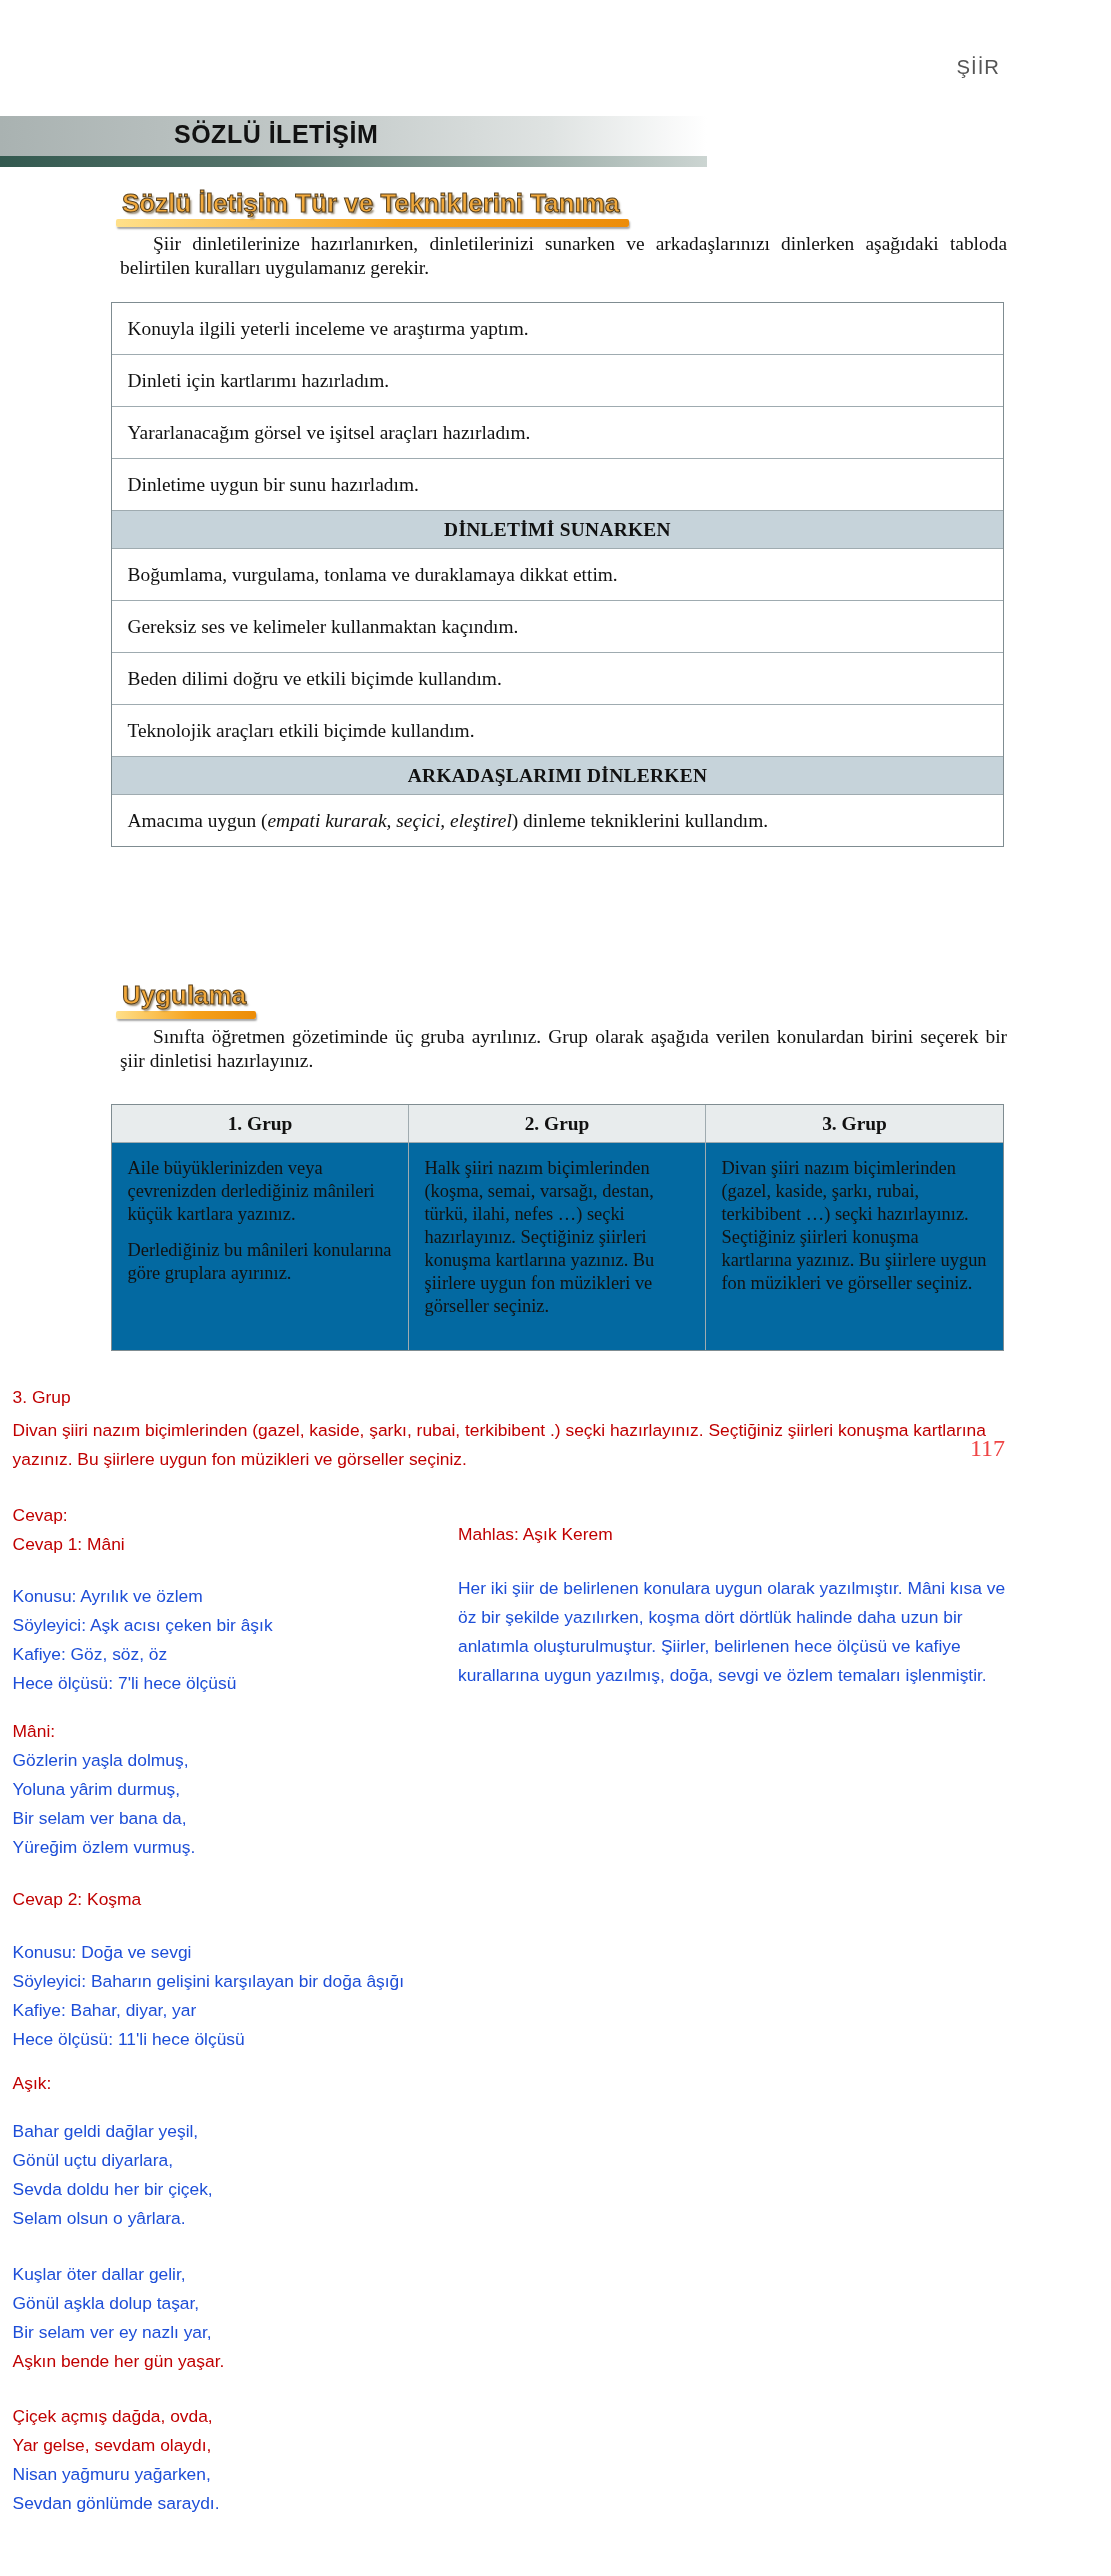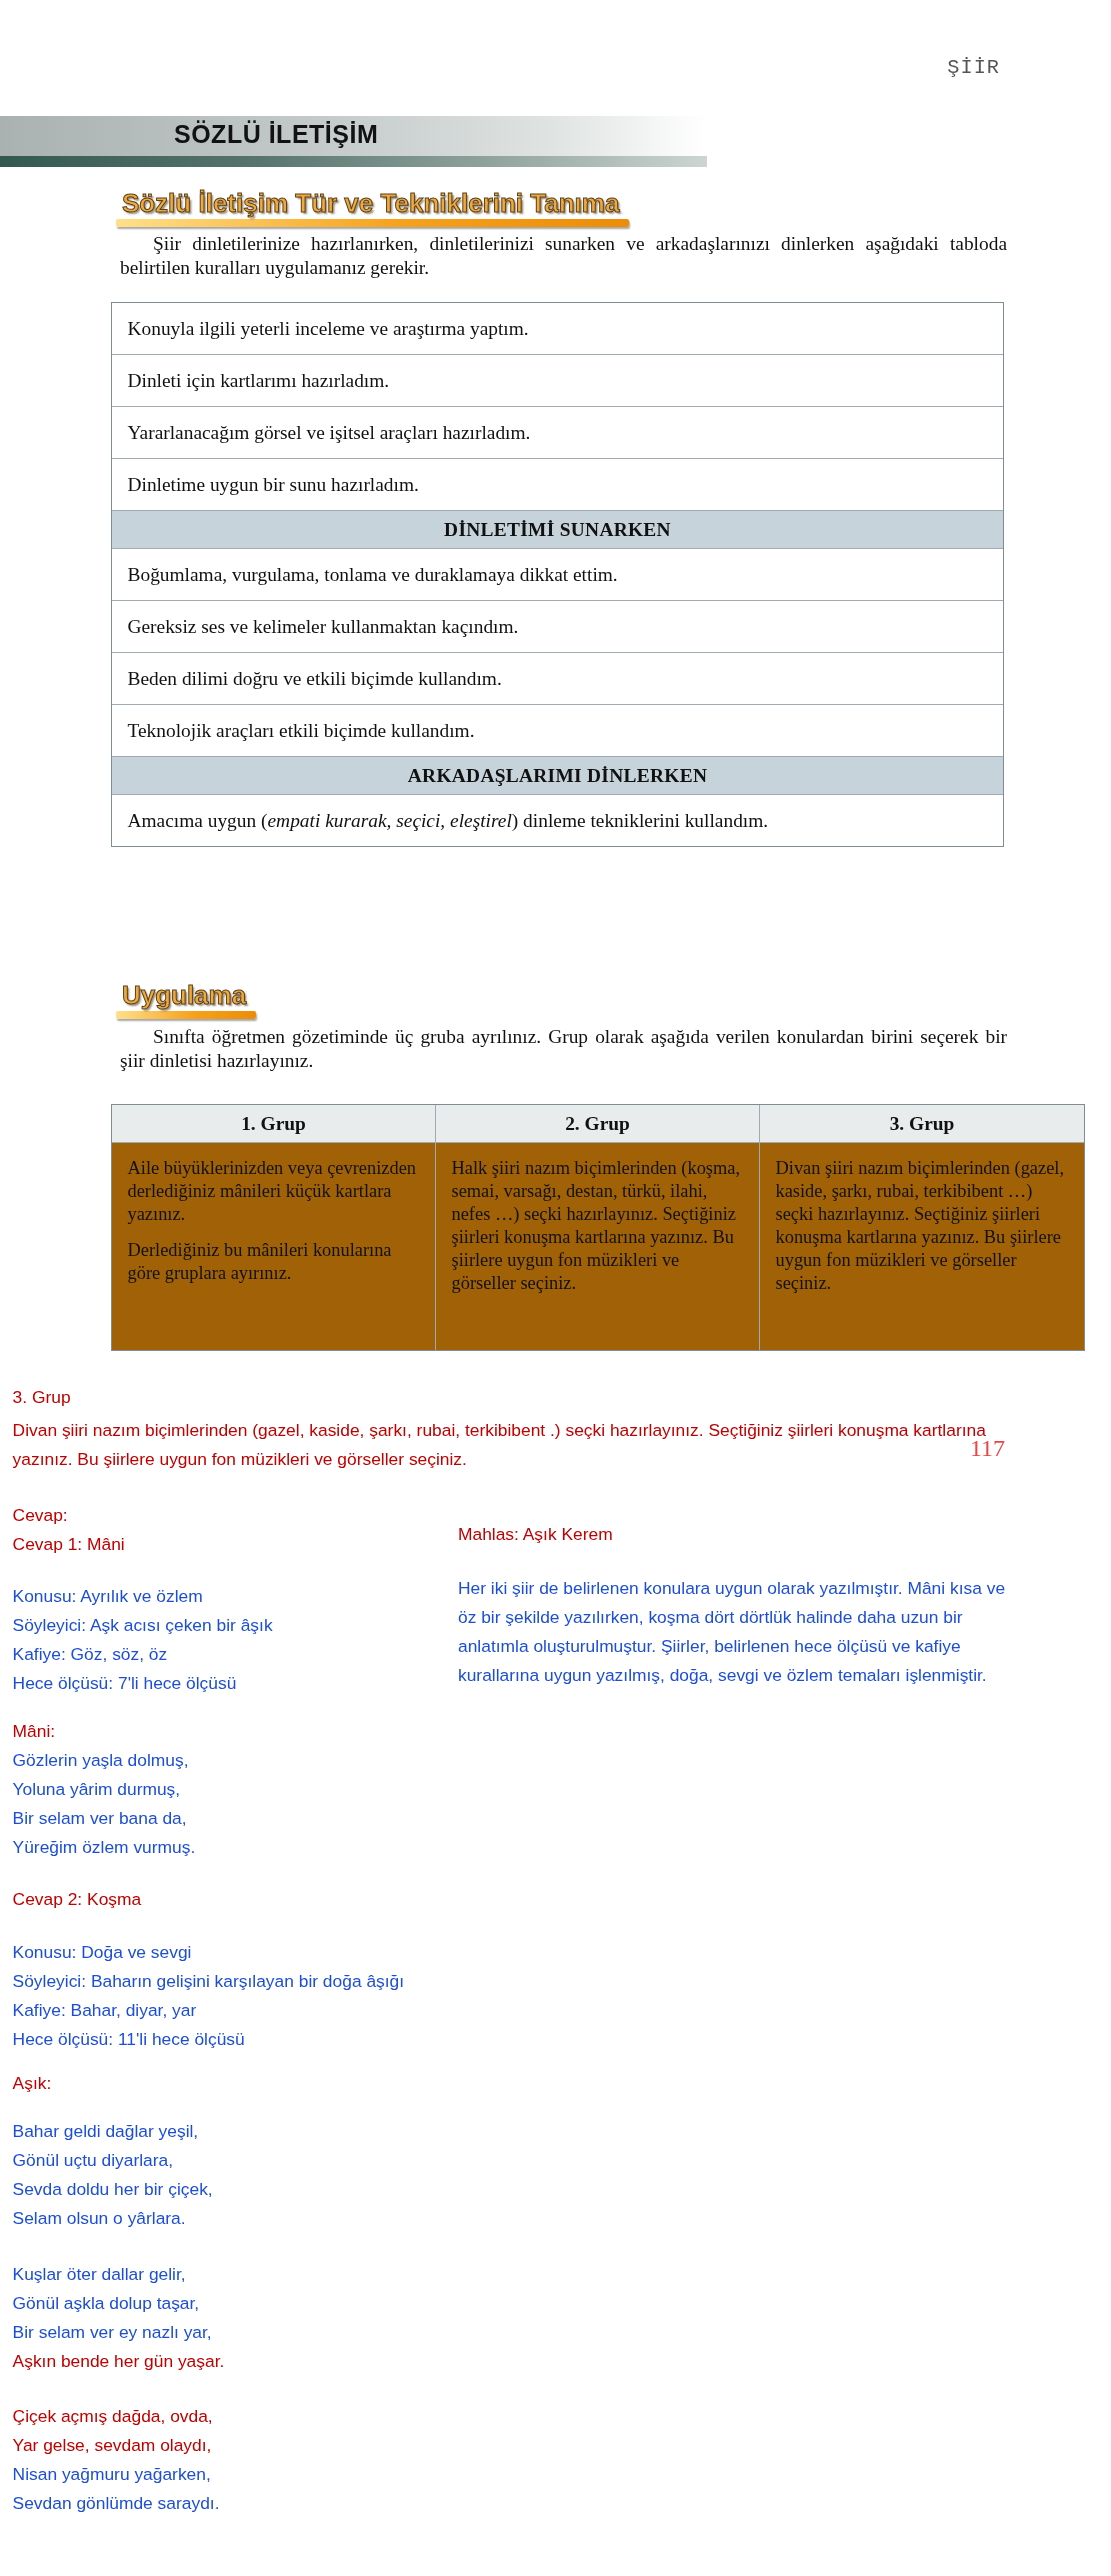--- a/index.html
+++ b/index.html
@@ -4,21 +4,21 @@
 <title>Şiir – Sözlü İletişim</title>
 <style>
   html,body{margin:0;padding:0;}
   body{
     width:1112px;height:2576px;position:relative;background:#ffffff;
     font-family:"Liberation Serif", serif;color:#111;overflow:hidden;
   }
   
   .corner-label{
     position:absolute;top:56px;right:112px;
-    font-family:Liberation Mono, monospace;font-size:20.3px;color:#555;
+    font-family:Liberation Sans, sans-serif;font-size:20.3px;color:#555;
     letter-spacing:1px;
     margin-left:33px;
   }
   .band1{
     position:absolute;left:0;top:116px;width:707px;height:48px;
     background:linear-gradient(90deg,#a9b2b1 0%,#c3cac9 45%,#dfe3e2 78%,#ffffff 100%);
   }
   .band1 .unit-title{
     display:block;padding-left:174px;line-height:36px;
     font-family:"Liberation Sans", sans-serif;font-weight:bold;font-size:25px;
@@ -61,22 +61,22 @@
     border-bottom:1px solid #9fabb0;
   }
   .cl-row{
     height:51px;display:flex;align-items:center;padding:0 15.5px;
     font-size:19.4px;border-bottom:1px solid #9fabb0;background:#fff;
   }
   .checklist > div:last-child{border-bottom:none;}
   .it{font-style:italic;}
   
   .groups-table{
-    position:absolute;left:111px;top:1104px;width:974px;
-    border:1px solid #7f8c91;box-sizing:border-box;background:#a16207;
+    position:absolute;left:111px;top:1104px;width:893px;
+    border:1px solid #7f8c91;box-sizing:border-box;background:#0369a1;
   }
   .g-headrow{display:grid;grid-template-columns:1fr 1fr 1fr;background:#e8eced;border-bottom:1px solid #9fabb0;}
   .g-head{
     text-align:center;font-weight:bold;font-size:19.4px;line-height:37px;height:37px;
     border-right:1px solid #9fabb0;
   }
   .g-head:last-child{border-right:none;}
   .g-bodyrow{display:grid;grid-template-columns:1fr 1fr 1fr;}
   .g-cell{
     padding:13.6px 15.5px;font-size:18.4px;line-height:23px;min-height:180px;

